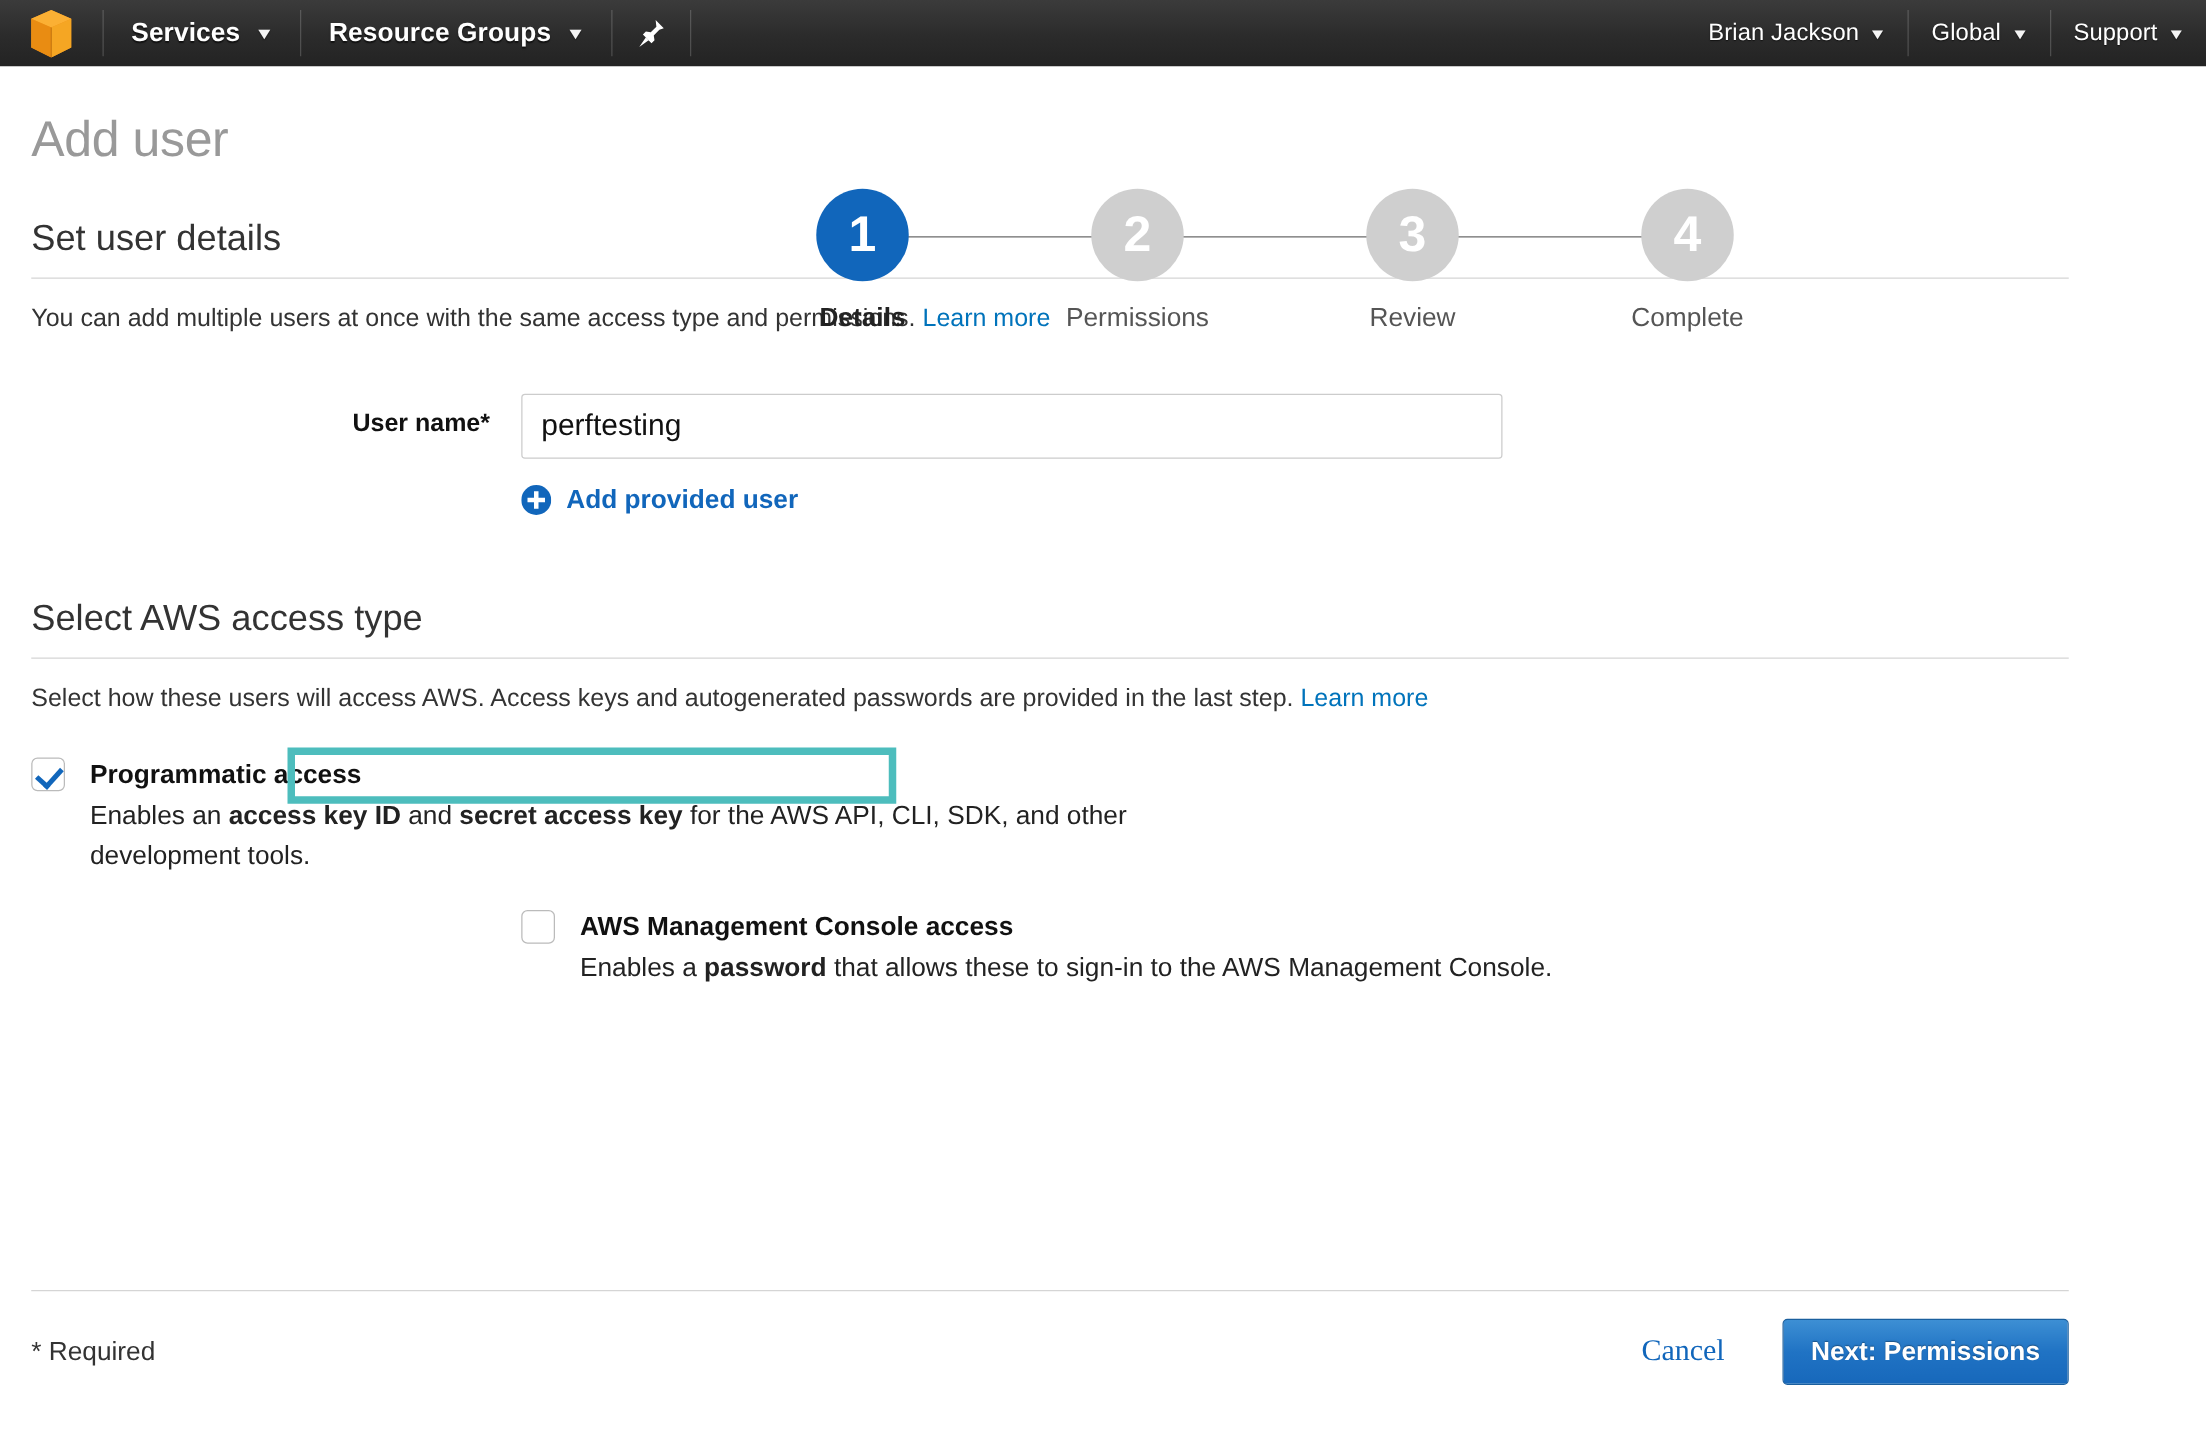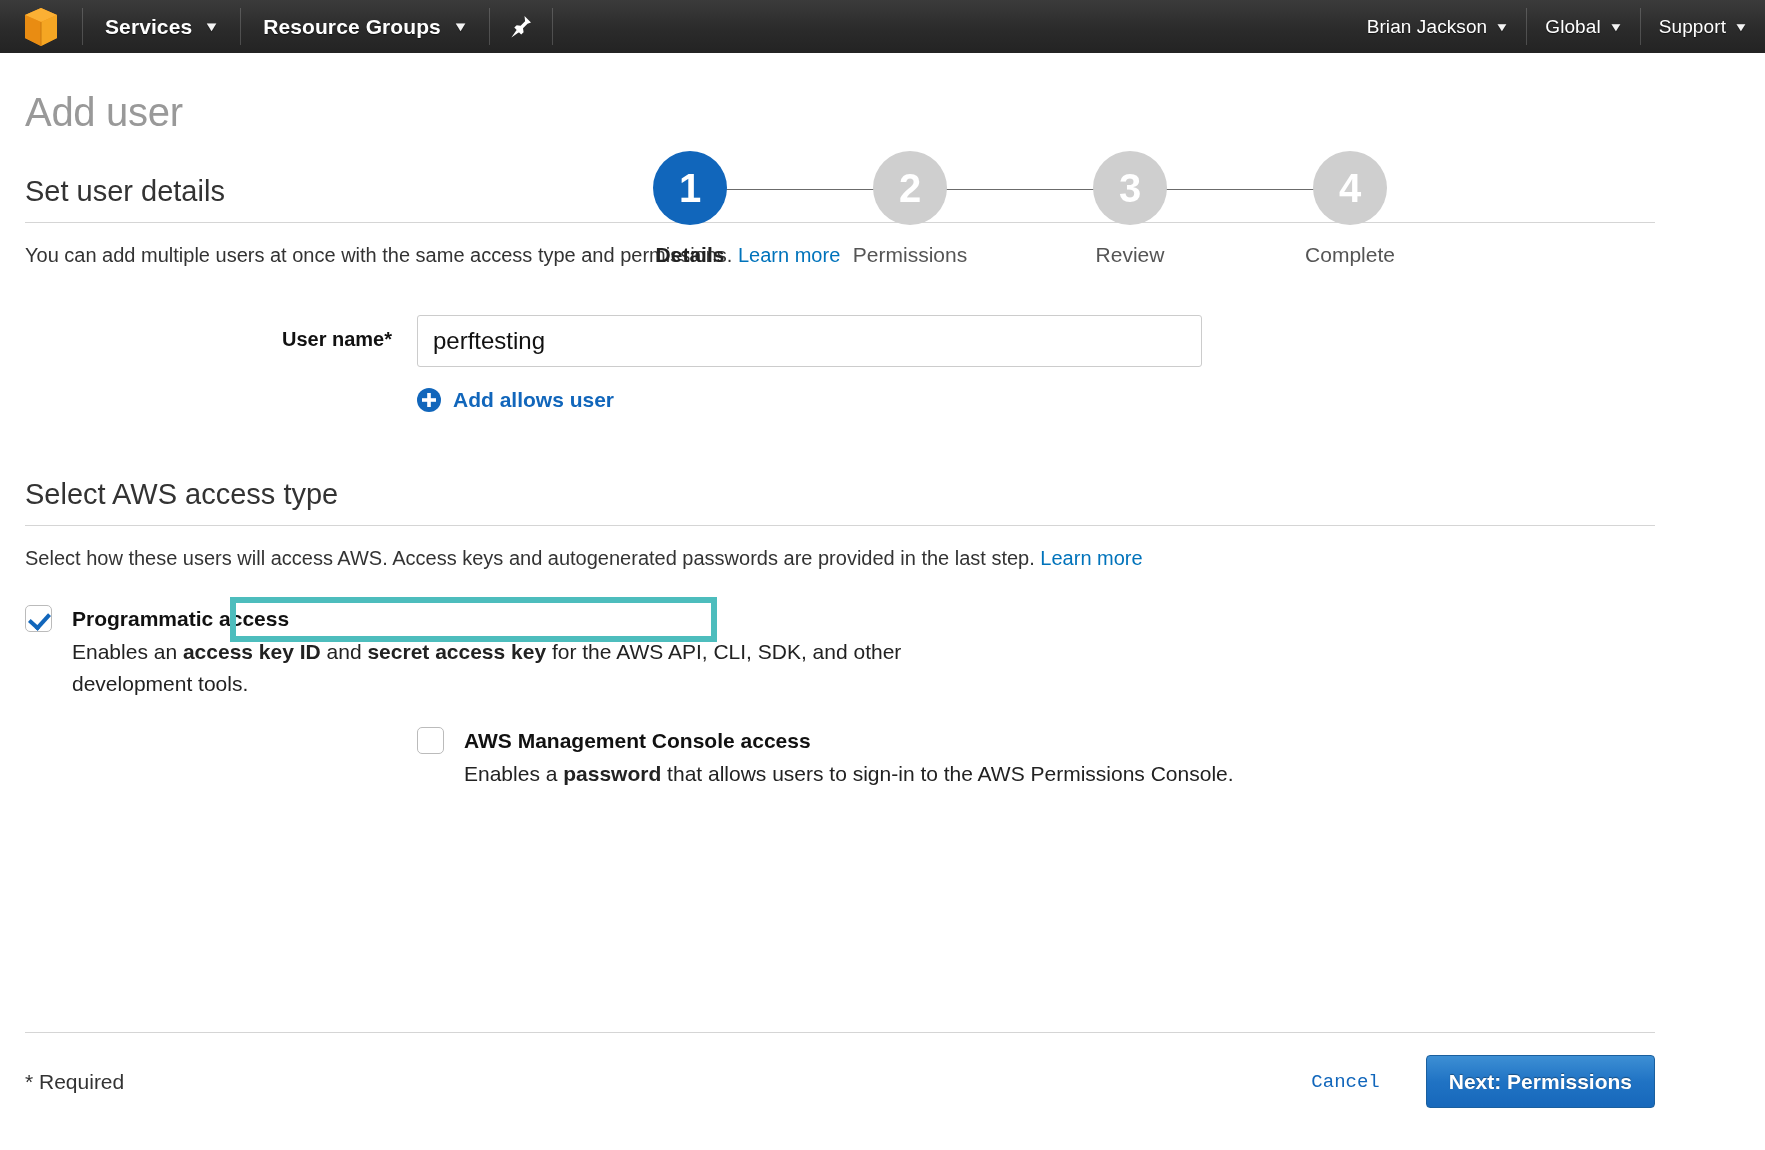--- a/index.html
+++ b/index.html
@@ -276,26 +276,26 @@
   .required-note {
     font-size: 21px;
     color: #333333;
   }
   .footer-actions {
     margin-left: auto;
     display: flex;
     align-items: center;
   }
   .btn-cancel {
-    font-size: 19px;
+    font-size: 24px;
     color: #1166bb;
     cursor: pointer;
     margin-right: 40px;
     background: none; border: 0;
-    font-family: Liberation Mono, monospace;
+    font-family: Liberation Serif, serif;
     margin-left: 45px;
   }
   .btn-primary {
     font-size: 21px;
     font-weight: bold;
     color: #ffffff;
     background: linear-gradient(to bottom, #3d8fd4 0%, #2073c4 50%, #1768bb 100%);
     border: 1px solid #1a5f9e;
     border-radius: 4px;
     padding: 15px 22px;
@@ -392,21 +392,21 @@
       <div class="form-label">User name*</div>
       <input class="text-input" type="text" value="perftesting" style="">
     </div>
 
     <div class="add-another">
       <svg class="plus-circle" viewBox="0 0 24 24">
         <circle cx="12" cy="12" r="12" fill="#1166bb"></circle>
         <rect x="10.2" y="5" width="3.6" height="14" fill="#ffffff"></rect>
         <rect x="5" y="10.2" width="14" height="3.6" fill="#ffffff"></rect>
       </svg>
-      <span>Add allows user</span>
+      <span>Add provided user</span>
     </div>
   </div>
 
   <div class="section access-block">
     <h2 class="section-title">Select AWS access type</h2>
     <div class="hr"></div>
     <div class="section-desc">
       <span>Select how these users will access AWS. Access keys and autogenerated passwords are provided in the last step.</span>
       <a class="link">Learn more</a>
     </div>
@@ -422,21 +422,21 @@
         </div>
       </div>
 
       <div class="row-spacer"></div>
 
       <div class="access-row">
         <div class="access-label">&nbsp;</div>
         <div class="cb"></div>
         <div class="access-texts">
           <div class="access-opt-title">AWS Management Console access</div>
-          <div class="access-opt-desc"><span>Enables a </span><b>password</b><span> that allows users to sign-in to the AWS Permissions Console.</span></div>
+          <div class="access-opt-desc"><span>Enables a </span><b>password</b><span> that allows these to sign-in to the AWS Management Console.</span></div>
         </div>
       </div>
     </div>
   </div>
 
 </div>
 
 <div class="footer-hr"></div>
 <div class="footer">
   <div class="required-note">* Required</div>

